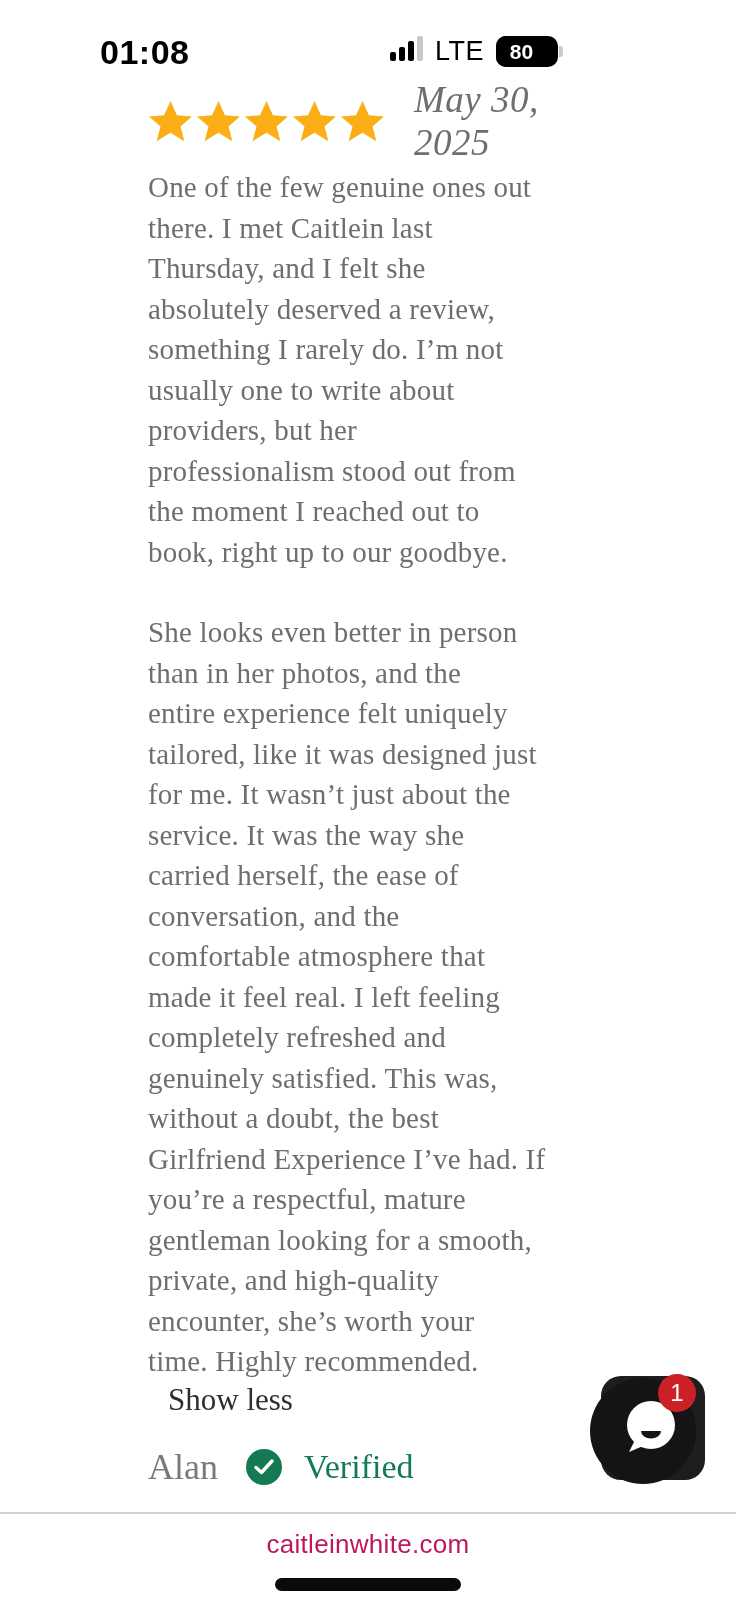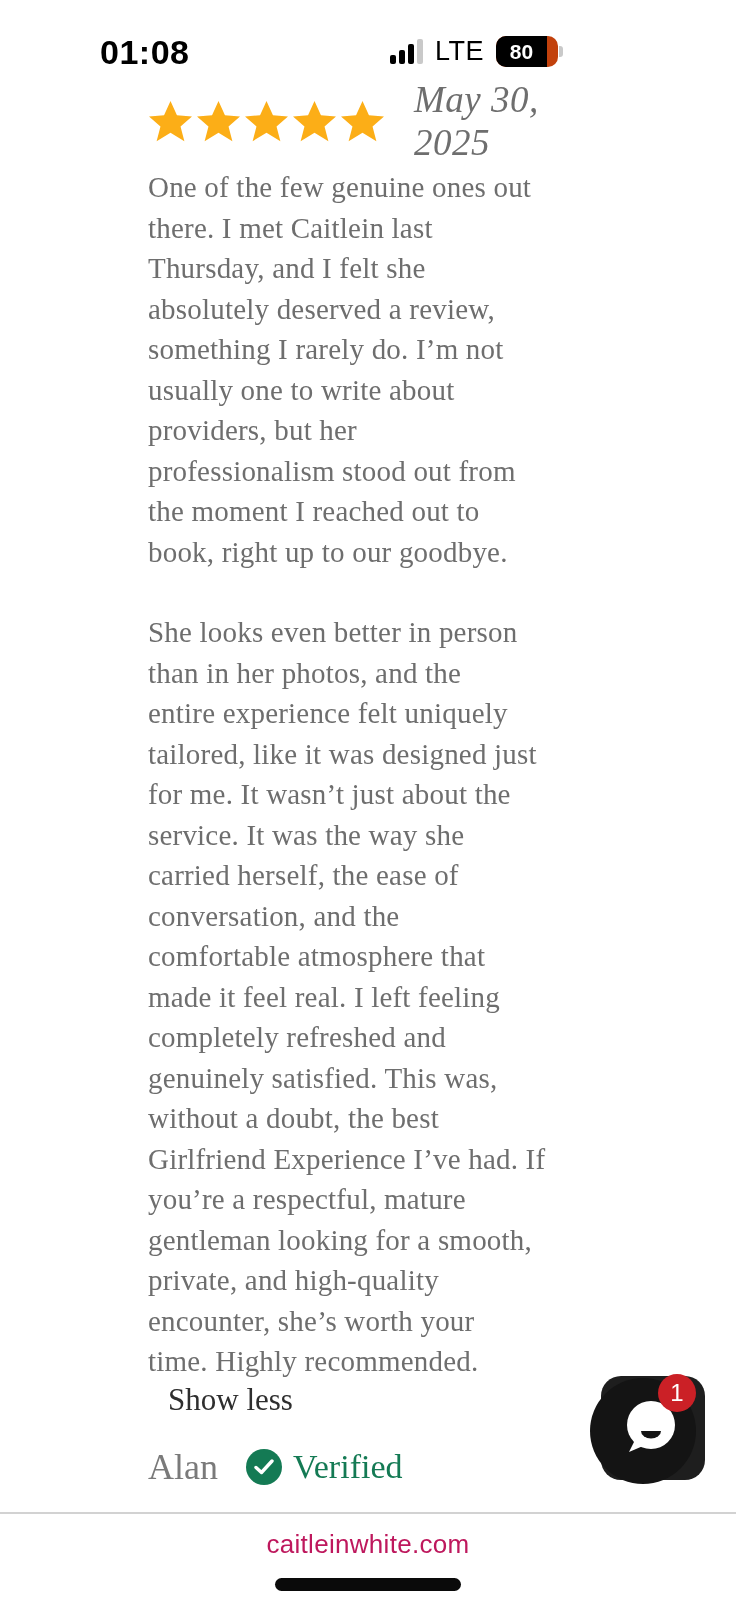--- a/index.html
+++ b/index.html
@@ -13,33 +13,33 @@
   }
 
   
   .status-bar { position:absolute; top:0; left:0; width:639px; height:82px; }
   .status-time {
     position:absolute; left:100px; top:33px;
     font-size:34px; font-weight:700; color:#000; letter-spacing:0.5px;
   }
   .status-right {
     position:absolute; right:76px; top:36px;
-    display:flex; align-items:center; gap:12px;
+    display:flex; gap:12px;
   }
   .signal { display:flex; align-items:flex-end; gap:3px; height:25px; }
   .signal i { display:block; width:6px; border-radius:2px; background:#000; }
   .signal i:nth-child(1){height:9px;}
   .signal i:nth-child(2){height:14px;}
   .signal i:nth-child(3){height:20px;}
   .signal i:nth-child(4){height:25px; background:#c9c9c9;}
   .lte { font-size:27px; font-weight:500; color:#000; letter-spacing:0.5px; }
   .battery { display:flex; align-items:center; }
   .battery-body {
     width:62px; height:31px; border-radius:10px; overflow:hidden;
-    background:#c2410c; position:relative;
+    background:#000000; position:relative;
   }
   .battery-fill {
     position:absolute; left:0; top:0; bottom:0; width:82%;
     background:#000; display:flex; align-items:center; justify-content:center;
   }
   .battery-fill span { color:#fff; font-size:21px; font-weight:700; }
   .battery-cap { width:4px; height:11px; background:#c9c9c9; border-radius:0 3px 3px 0; margin-left:1px; }
 
   
   .content { position:absolute; left:148px; top:95px; width:470px; }
@@ -61,21 +61,21 @@
   .para-2 { margin-top:40px; }
   .show-less {
     display:inline-block; margin-top:0; margin-left:20px;
     font-family:"Liberation Serif", serif;
     font-size:31px; color:#2e2e2e; cursor:pointer;
   }
   .reviewer-row { margin-top:28px; display:flex; align-items:center; }
   .reviewer-name {
     font-family:"Liberation Serif", serif; font-size:36px; color:#7a7a7a;
   }
-  .verified-badge { margin-left:28px; display:flex; align-items:center; gap:11px; }
+  .verified-badge { margin-left:28px; display:flex; align-items:center; gap:22px; }
   .check-circle {
     width:36px; height:36px; border-radius:50%;
     background:var(--green);
     display:flex; align-items:center; justify-content:center;
   }
   .verified-label {
     font-family:"Liberation Serif", serif; font-size:34px; color:var(--green);
   }
 
   

